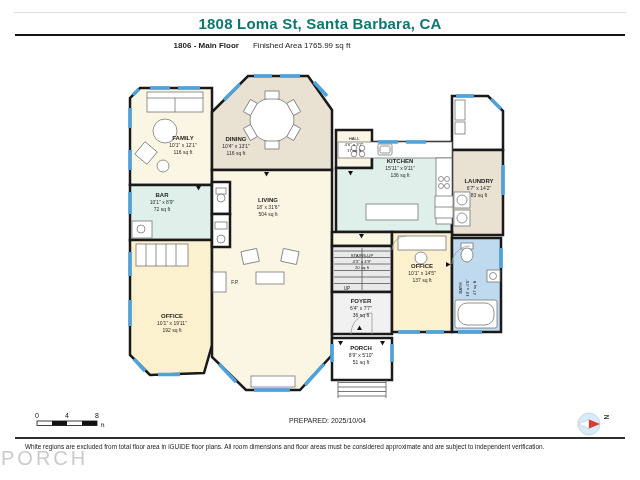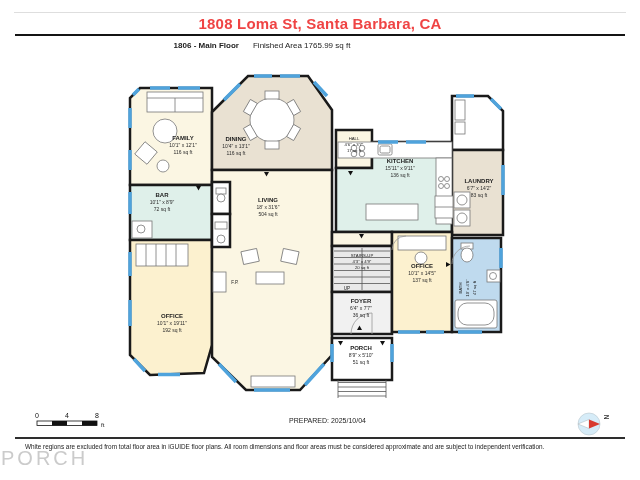--- a/index.html
+++ b/index.html
@@ -1,20 +1,20 @@
 <!DOCTYPE html>
 <html><head>
 <meta charset="utf-8">
 <style>
   html,body{margin:0;padding:0;background:#fff;}
   .canvas{position:relative;width:640px;height:480px;background:#ffffff;overflow:hidden;
           font-family:"Liberation Sans","DejaVu Sans",sans-serif;}
   .frame-top{position:absolute;left:14px;right:14px;top:12px;height:1px;background:#dedede;}
   .title{position:absolute;left:0;top:15px;width:640px;text-align:center;
-         font-size:15px;font-weight:bold;color:#ef4444;letter-spacing:.2px;}
+         font-size:15px;font-weight:bold;color:#0f766e;letter-spacing:.2px;}
   .rule-top{position:absolute;left:15px;right:15px;top:34px;height:2px;background:#141414;}
   .subtitle{position:absolute;left:0;top:41px;width:524px;text-align:center;font-size:8px;color:#222;}
   .subtitle .fl{font-weight:bold;margin-right:14px;}
   .prepared{position:absolute;left:289px;top:417px;font-size:7px;color:#222;}
   .rule-bottom{position:absolute;left:15px;right:15px;top:437px;height:2px;background:#2e2e2e;}
   .disclaimer{position:absolute;left:25px;top:443px;width:600px;font-size:6.4px;color:#222;}
   .watermark{position:absolute;left:1px;top:447px;font-size:20px;color:#cbcbcb;
              letter-spacing:3px;font-weight:400;z-index:0;}
   svg{position:absolute;left:0;top:0;}
   

